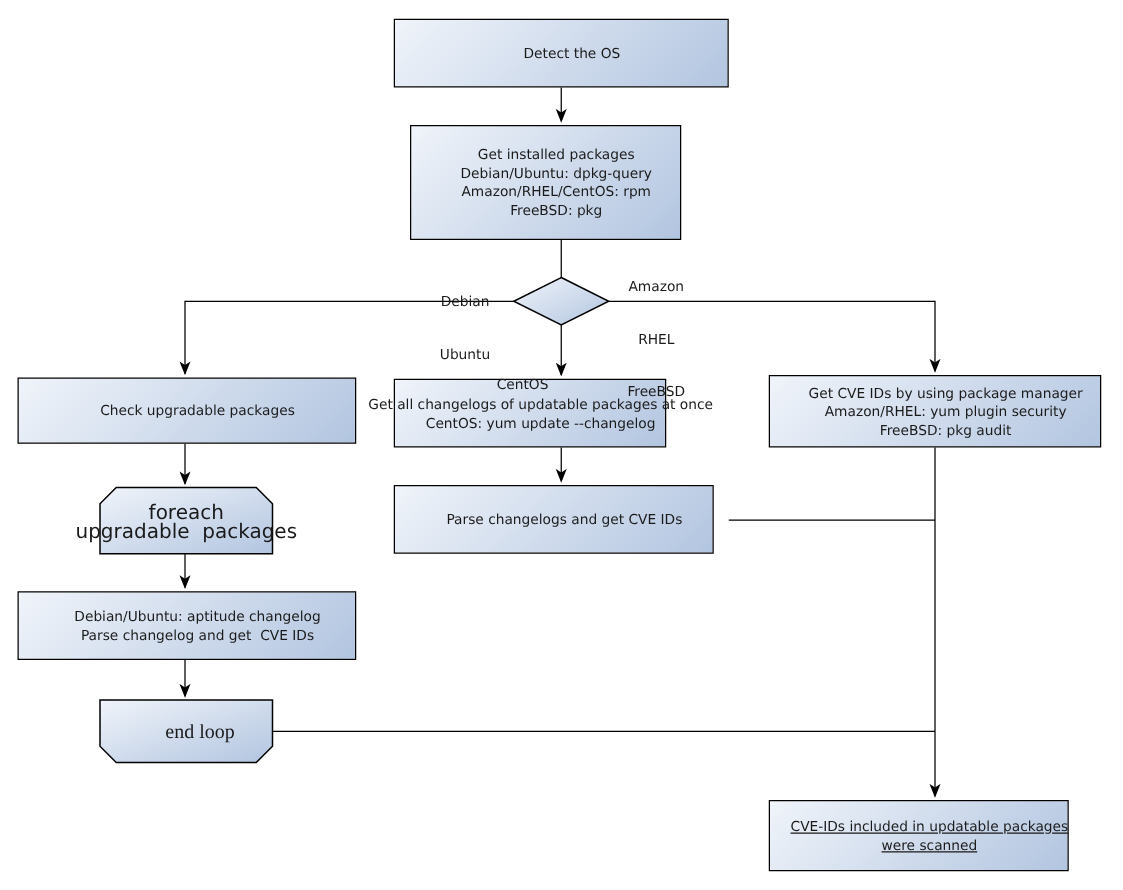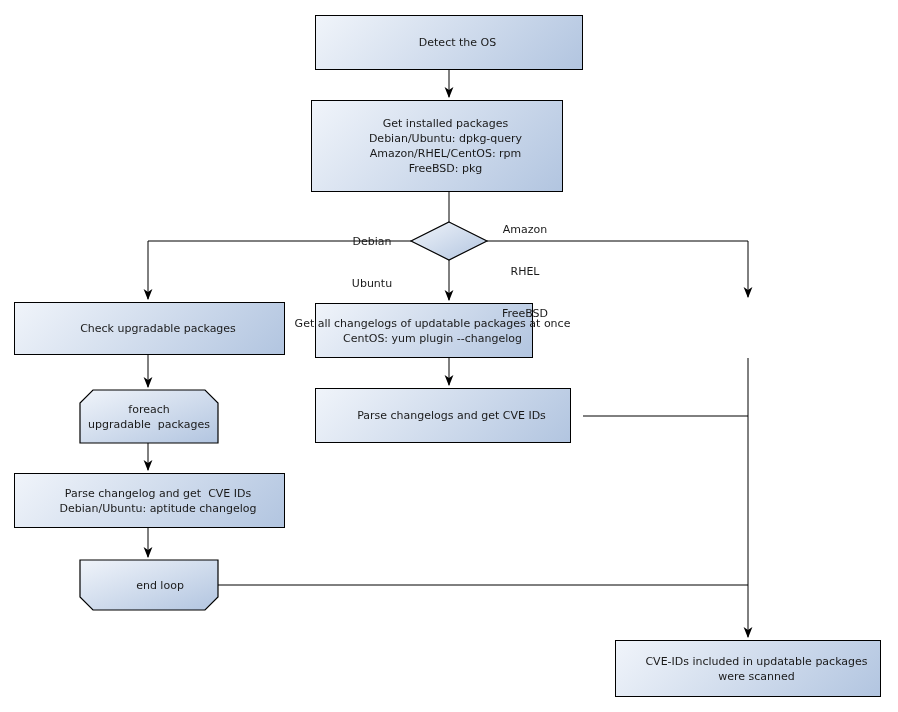--- a/index.html
+++ b/index.html
@@ -21,21 +21,21 @@
     position:absolute;
     border:1px solid var(--node-border);
     background:linear-gradient(135deg,var(--node-fill-light) 0%,var(--node-fill-dark) 100%);
     display:flex;flex-direction:column;align-items:center;justify-content:center;
     text-align:center;font-size:11px;line-height:15px;white-space:pre;
     box-sizing:border-box;
     padding-left:17px;
   }
   .shape-text{
     position:absolute;display:flex;flex-direction:column;align-items:center;justify-content:center;
-    text-align:center;font-size:11px;line-height:15px;white-space:pre;
+    text-align:center;font-size:16px;line-height:15px;white-space:pre;
   }
   .edge-label{
     position:absolute;font-size:11px;line-height:14px;text-align:center;white-space:pre;
   }
   .line{display:block;}
 </style>
 </head>
 <body>
 
 <div id="canvas">
@@ -79,65 +79,73 @@
 
     <polygon points="93,390 205,390 218,403 218,443 80,443 80,403" fill="url(#boxgrad)" stroke="#000" stroke-width="1.2"></polygon>
 
     <polygon points="80,560 218,560 218,597 205,610 93,610 80,597" fill="url(#boxgrad)" stroke="#000" stroke-width="1.2"></polygon>
   </svg>
 
   <div class="node" style="left:315px;top:15px;width:268px;height:55px;">
     <span class="line">Detect the OS</span>
   </div>
 
-  <div class="node" style="left:311px;top:100px;width:252px;height:92px;">
+  <div class="node" style="left:328px;top:100px;width:217px;height:92px;">
     <span class="line">Get installed packages</span>
     <span class="line">Debian/Ubuntu: dpkg-query</span>
     <span class="line">Amazon/RHEL/CentOS: rpm</span>
     <span class="line">FreeBSD: pkg</span>
   </div>
 
   <div class="node" style="left:14px;top:302px;width:271px;height:53px;">
     <span class="line">Check upgradable packages</span>
   </div>
 
   <div class="node" style="left:315px;top:303px;width:218px;height:55px;">
     <span class="line">Get all changelogs of updatable packages at once</span>
-    <span class="line">CentOS: yum plugin --changelog</span>
+    <span class="line">CentOS: yum update --changelog</span>
   </div>
 
+  <div class="node" style="left:615px;top:300px;width:266px;height:58px;">
+    <span class="line">Get CVE IDs by using package manager</span>
+    <span class="line">Amazon/RHEL: yum plugin security</span>
+    <span class="line">FreeBSD: pkg audit</span>
+  </div>
 
   <div class="node" style="left:315px;top:388px;width:256px;height:55px;">
     <span class="line">Parse changelogs and get CVE IDs</span>
   </div>
 
   <div class="node" style="left:14px;top:473px;width:271px;height:55px;">
+    <span class="line">Debian/Ubuntu: aptitude changelog</span>
     <span class="line">Parse changelog and get  CVE IDs</span>
-    <span class="line">Debian/Ubuntu: aptitude changelog</span>
   </div>
 
-  <div class="node" style="left:615px;top:640px;width:266px;height:57px;">
+  <div class="node" style="left:615px;top:640px;width:240px;height:57px;text-decoration:underline;">
     <span class="line">CVE-IDs included in updatable packages</span>
     <span class="line">were scanned</span>
   </div>
 
   <div class="shape-text" style="left:80px;top:390px;width:138px;height:53px;">
     <span class="line">foreach</span>
     <span class="line">upgradable  packages</span>
   </div>
 
-  <div class="shape-text" style="left:80px;top:560px;width:160px;height:50px;">
+  <div class="shape-text" style="left:80px;top:560px;width:160px;height:50px;font-family:Liberation Serif, serif;">
     <span class="line">end loop</span>
   </div>
 
   <div class="edge-label" style="left:491px;top:195px;width:68px;">
     <span class="line">Amazon</span>
     <span class="line">RHEL</span>
     <span class="line">FreeBSD</span>
   </div>
 
   <div class="edge-label" style="left:338px;top:207px;width:68px;">
     <span class="line">Debian</span>
     <span class="line">Ubuntu</span>
   </div>
 
+  <div class="edge-label" style="left:390px;top:273px;width:56px;">
+    <span class="line">CentOS</span>
+  </div>
 
 </div>
 
 </body></html>

